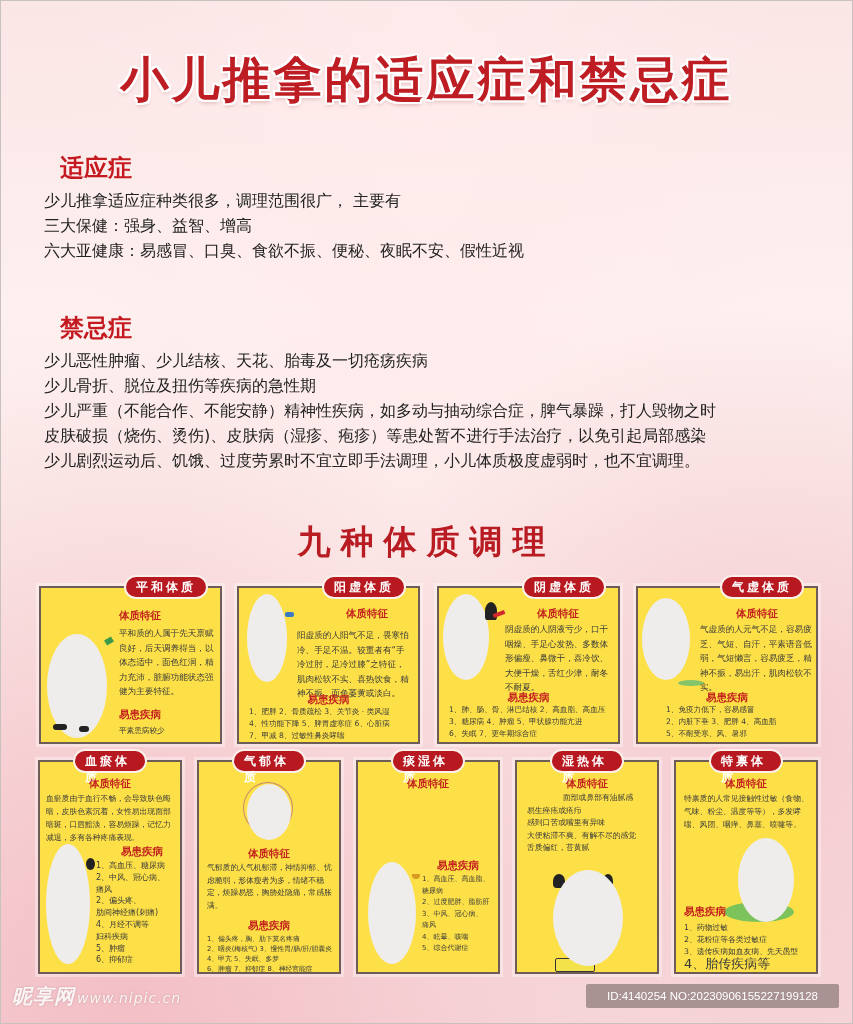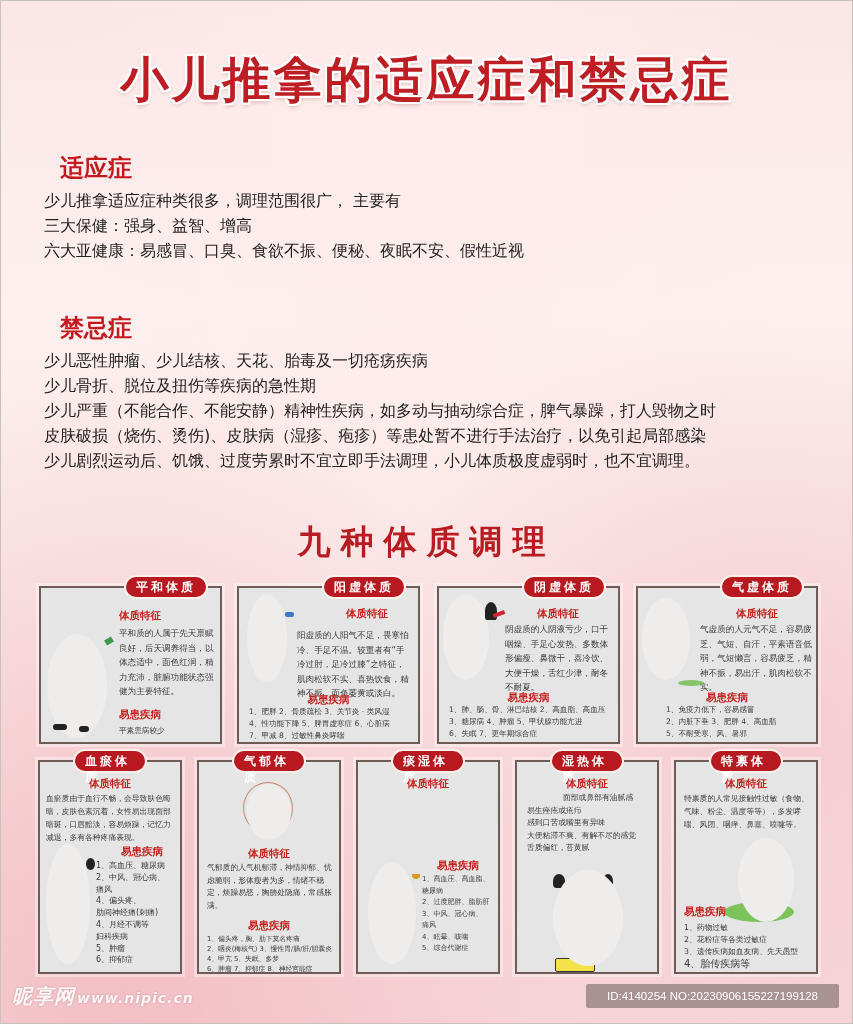--- a/index.html
+++ b/index.html
@@ -40,21 +40,21 @@
   .sub-title {
     position: absolute; left: 0; right: 0; top: 520px;
     text-align: center;
     font-family: "DejaVu Serif", serif;
     font-size: 33px; font-weight: bold; letter-spacing: 10px;
     color: #b81c22;
   }
 
   .card {
     position: absolute;
-    background: #e5e5e5;
+    background: #fde047;
     border: 2px solid #6e5d56;
     box-shadow: 0 0 0 3px rgba(255,255,255,0.35);
   }
   .card-tag {
     position: absolute; top: -11px; right: 14px;
     background: #b8181f; color: #fff;
     font-family: "DejaVu Serif", serif;
     font-size: 12px; font-weight: bold; letter-spacing: 3px;
     padding: 2px 10px; border-radius: 11px;
     height: 20px; line-height: 16px;
@@ -71,21 +71,21 @@
   }
   .deco { position: absolute; }
 
   .watermark-logo {
     position: absolute; left: 12px; top: 983px;
     font-size: 20px; font-weight: bold; font-style: italic;
     color: rgba(255,255,255,0.9);
     text-shadow: 0 0 2px rgba(150,100,100,0.5);
     letter-spacing: 1px;
   }
-  .watermark-logo .url { font-size: 14px; font-weight: bold; margin-left: 2px; }
+  .watermark-logo .url { font-size: 14px; font-weight: normal; margin-left: 2px; }
   .watermark-id {
     position: absolute; left: 586px; top: 984px; width: 253px; height: 24px;
     background: rgba(140,120,120,0.72);
     color: #fff; font-size: 11.5px; line-height: 24px; text-align: center;
     font-family: "Liberation Sans", sans-serif;
     border-radius: 2px;
   }
 </style>
 </head>
 <body>
@@ -179,21 +179,21 @@
   <div class="card-tag">血瘀体质</div>
   <div class="sub-head" style="position:absolute; left:0; right:0; top:14px; text-align:center;">体质特征</div>
   <div class="body-text" style="position:absolute; left:6px; top:30px; width:132px; font-size:7.8px; line-height:13px;">血瘀质由于血行不畅，会导致肤色晦暗，皮肤色素沉着，女性易出现面部暗斑，口唇黯淡，容易烦躁，记忆力减退，多有各种疼痛表现。</div>
   <div class="figure" style="left:6px; top:82px; width:44px; height:120px;"></div>
   <div class="deco" style="left:46px; top:96px; width:9px; height:12px; background:#222; border-radius:50%;"></div>
   <div class="sub-head" style="position:absolute; left:64px; top:82px; width:76px; text-align:center;">易患疾病</div>
   <div style="position:absolute; left:56px; top:98px;">
     <div class="list-text" style="font-size:8px; line-height:11.8px;">1、高血压、糖尿病</div>
     <div class="list-text" style="font-size:8px; line-height:11.8px;">2、中风、冠心病、</div>
     <div class="list-text" style="font-size:8px; line-height:11.8px;">   痛风</div>
-    <div class="list-text" style="font-size:8px; line-height:11.8px;">4、偏头疼、</div>
+    <div class="list-text" style="font-size:8px; line-height:11.8px;">2、偏头疼、</div>
     <div class="list-text" style="font-size:8px; line-height:11.8px;">   肋间神经痛(刺痛)</div>
     <div class="list-text" style="font-size:8px; line-height:11.8px;">4、月经不调等</div>
     <div class="list-text" style="font-size:8px; line-height:11.8px;">   妇科疾病</div>
     <div class="list-text" style="font-size:8px; line-height:11.8px;">5、肿瘤</div>
     <div class="list-text" style="font-size:8px; line-height:11.8px;">6、抑郁症</div>
   </div>
 </div>
 
 <div class="card card-bottom" style="left:197px; top:760px; width:144px; height:214px;">
   <div class="card-tag">气郁体质</div>
@@ -247,20 +247,20 @@
   <div class="card-tag">特禀体质</div>
   <div class="sub-head" style="position:absolute; left:0; right:0; top:14px; text-align:center;">体质特征</div>
   <div class="body-text" style="position:absolute; left:8px; top:30px; width:128px; font-size:7.8px; line-height:13px;">特禀质的人常见接触性过敏（食物、气味、粉尘、温度等等），多发哮喘、风团、咽痒、鼻塞、喷嚏等。</div>
   <div class="deco" style="left:48px; top:140px; width:70px; height:20px; background:#7cc35c; border-radius:50%;"></div>
   <div class="figure" style="left:62px; top:76px; width:56px; height:84px;"></div>
   <div class="sub-head" style="position:absolute; left:0; width:58px; top:142px; text-align:center;">易患疾病</div>
   <div style="position:absolute; left:8px; top:160px;">
     <div class="list-text" style="font-size:7.8px; line-height:12px;">1、药物过敏</div>
     <div class="list-text" style="font-size:7.8px; line-height:12px;">2、花粉症等各类过敏症</div>
     <div class="list-text" style="font-size:7.8px; line-height:12px;">3、遗传疾病如血友病、先天愚型</div>
-    <div class="list-text" style="font-size:10px; line-height:12px;">4、胎传疾病等</div>
+    <div class="list-text" style="font-size:13px; line-height:12px;">4、胎传疾病等</div>
   </div>
 </div>
 
 <div class="watermark-logo">
   <span>昵享网</span><span class="url">www.nipic.cn</span>
 </div>
 <div class="watermark-id">ID:4140254 NO:20230906155227199128</div>
 
 </body></html>

